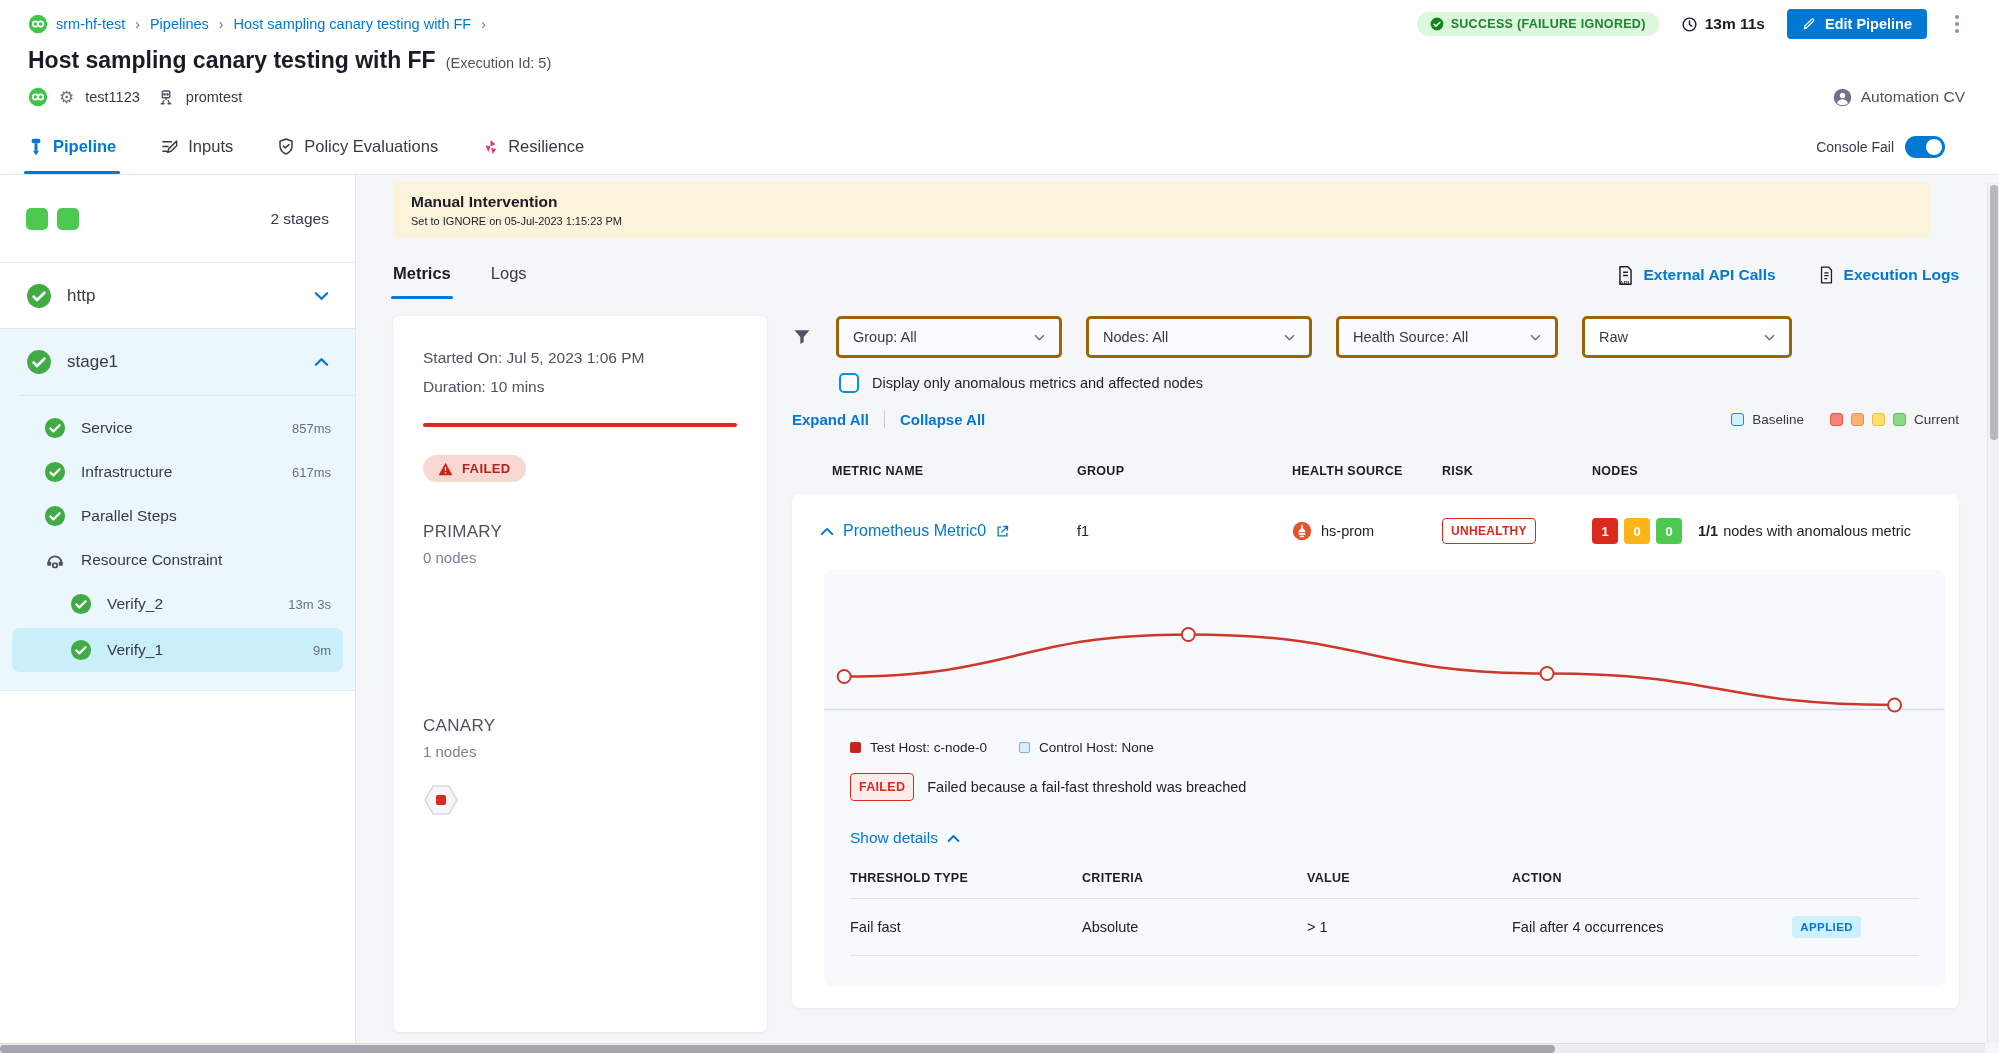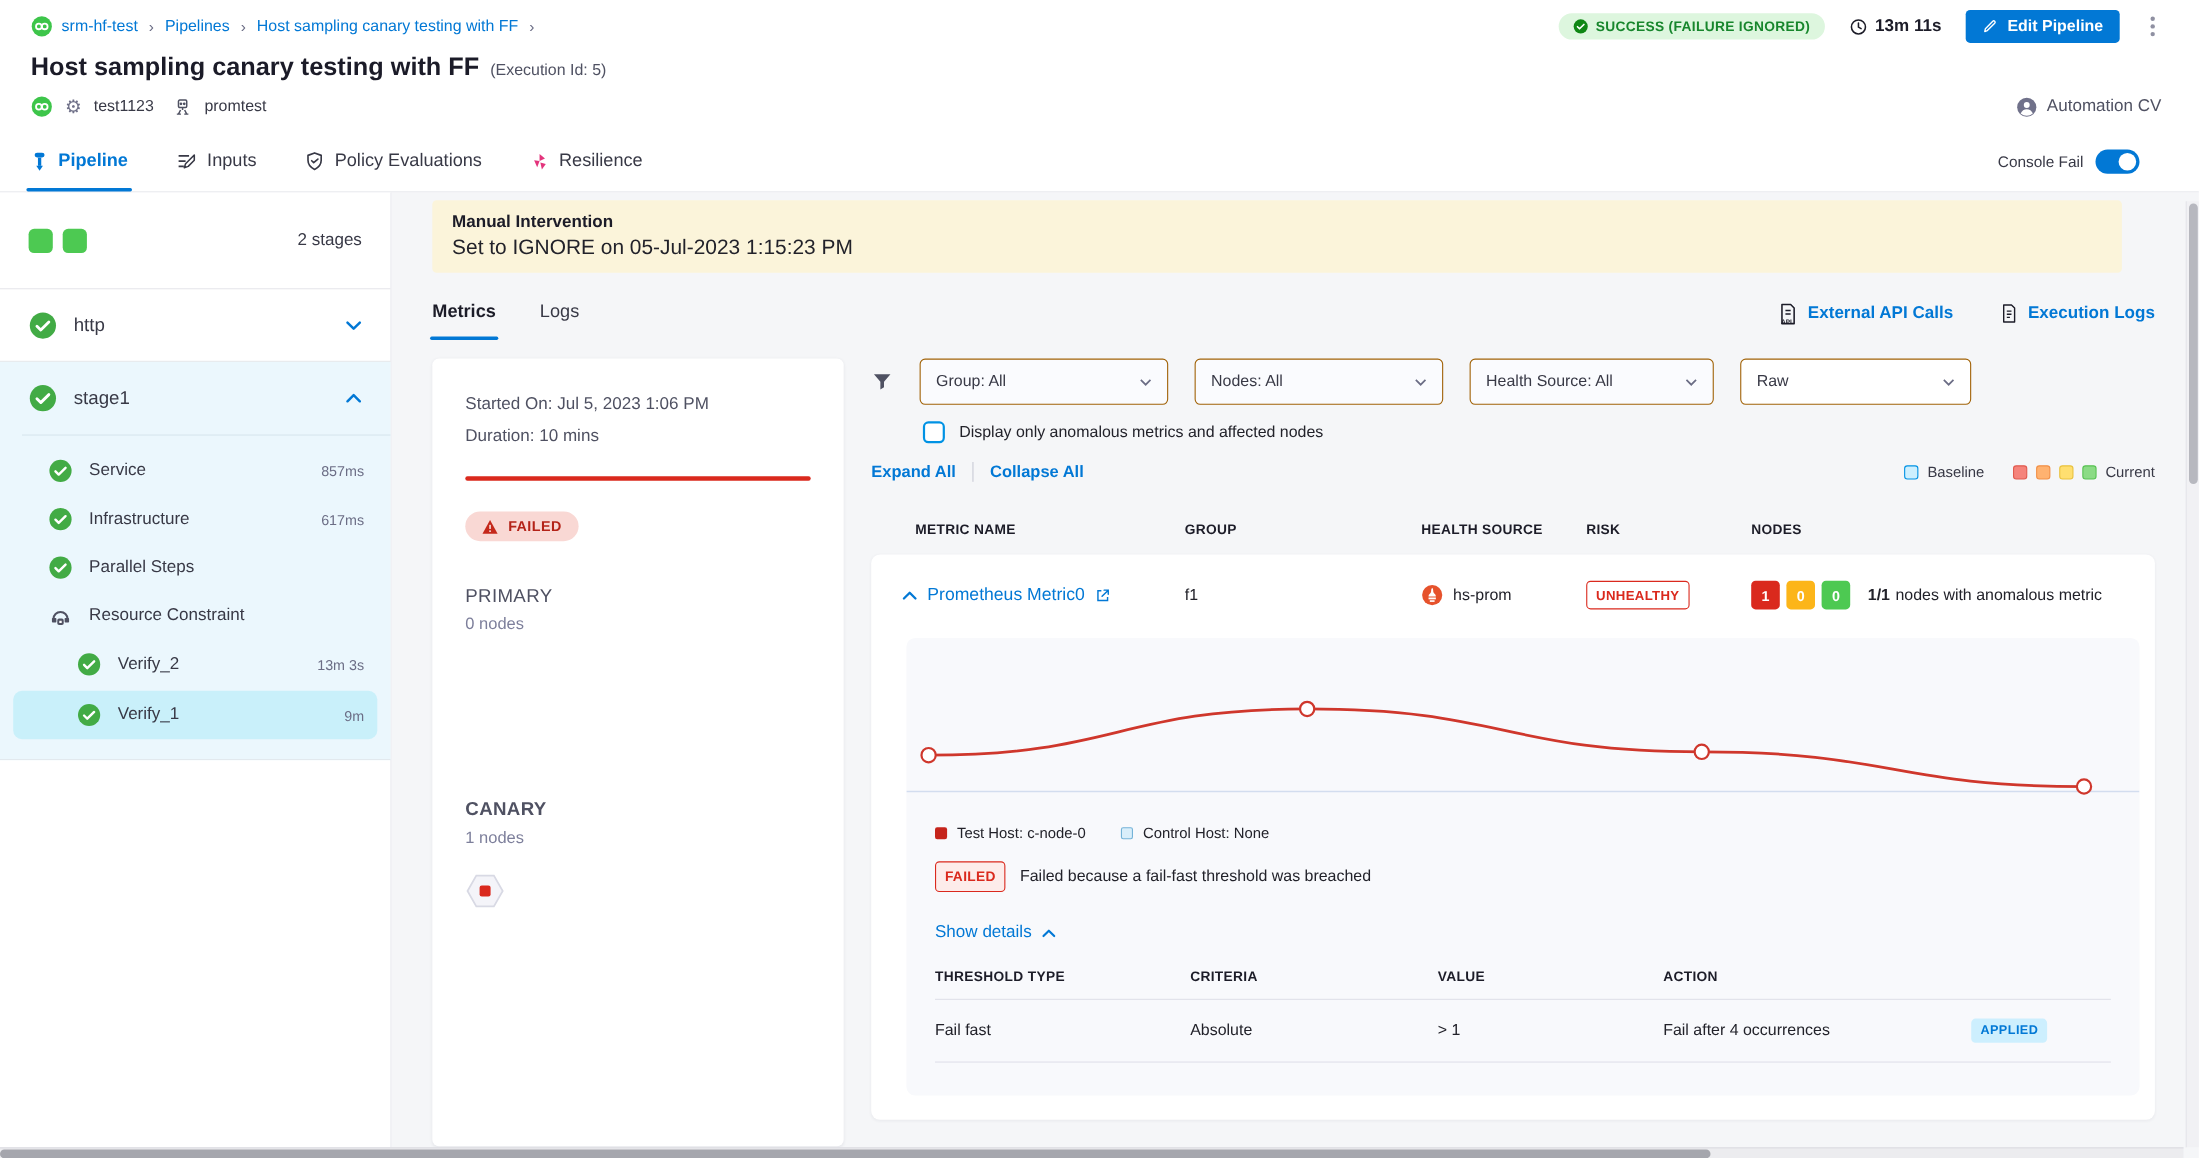--- a/index.html
+++ b/index.html
@@ -54,45 +54,45 @@
   .stage-divider { border-top:1px solid #d8e6ee; margin:0 0 10px 20px; }
   .step-row { height:44px; display:flex; align-items:center; gap:15px; padding:0 24px 0 44px; font-size:15.5px; color:#383946; cursor:pointer; }
   .step-row.sub { padding-left:70px; }
   .step-row.selected { background:#c9f0fa; border-radius:8px; margin:2px 12px; padding-left:58px; padding-right:12px; }
   .step-duration { margin-left:auto; font-size:13px; color:#6b6d85; }
 
   
   .main { flex:1; min-width:0; background:#f5f6f8; padding:7px 40px 0 37px; position:relative; }
   .banner { background:#fbf4da; border-radius:4px; padding:11px 18px; margin-right:30px; }
   .banner-title { font-size:15.5px; font-weight:700; color:#1c1c28; }
-  .banner-sub { margin-top:4px; font-size:19px; color:#22222a; }
+  .banner-sub { margin-top:4px; font-size:11px; color:#22222a; }
   .ctabs-row { margin-top:18px; display:flex; justify-content:space-between; align-items:center; height:38px; }
   .ctabs { display:flex; gap:40px; }
   .ctab { position:relative; font-size:16.5px; color:#383946; cursor:pointer; padding-bottom:4px; }
   .ctab.active { color:#1c1c28; font-weight:700; }
   .ctab.active::after { content:""; position:absolute; left:-2px; right:-2px; bottom:-12px; height:3px; border-radius:2px; background:#0278d5; }
   .clinks { display:flex; gap:42px; }
   .clink { display:flex; align-items:center; gap:9px; color:#0278d5; font-size:15.5px; font-weight:700; cursor:pointer; }
 
   .body-row { margin-top:22px; display:flex; gap:25px; align-items:stretch; height:716px; }
 
   
   .summary-card { width:374px; flex-shrink:0; background:#fff; border-radius:6px; box-shadow:0 1px 3px rgba(30,30,60,.07); padding:28px 30px; }
   .sum-line { font-size:15.5px; color:#4f5162; line-height:1.85; }
   .red-bar { height:4px; background:#da291d; border-radius:2px; margin:22px 0 28px; }
   .failed-pill { display:inline-flex; align-items:center; gap:9px; background:#f9d8d4; border-radius:15px; padding:6px 15px; color:#b42318; font-size:13px; font-weight:700; letter-spacing:.4px; }
   .group-name { margin-top:40px; font-size:17px; color:#4f5162; letter-spacing:.3px; }
   .group-nodes { margin-top:7px; font-size:15px; color:#7d7f9b; }
-  .group-name.canary { margin-top:150px;font-weight:bold; }
+  .group-name.canary { margin-top:150px; }
   .hexwrap { margin-top:24px; }
 
   
   .metrics-col { flex:1; min-width:0; }
   .filter-row { display:flex; align-items:center; gap:24px; height:42px; }
-  .dropdown { display:flex; align-items:center; justify-content:space-between; width:226px; height:42px; background:#fafbfe; border:1px solid #a16207; border-radius:5px; padding:0 14px; font-size:14.5px; color:#383946; cursor:pointer; }
+  .dropdown { display:flex; align-items:center; justify-content:space-between; width:226px; height:42px; background:#fafbfe; border:3px solid #a16207; border-radius:5px; padding:0 14px; font-size:14.5px; color:#383946; cursor:pointer; }
   .dropdown.w2 { width:222px; }
   .dropdown.white { width:210px; background:#fff; }
   .dd-chev { color:#6b6d85; }
   .checkbox-row { display:flex; align-items:center; gap:13px; margin-top:15px; font-size:14.5px; color:#22222a; cursor:pointer;margin-left:47px; }
   .checkbox { width:20px; height:20px; border:2px solid #0092e4; border-radius:5px; background:#fff; }
   .expand-row { display:flex; align-items:center; margin-top:17px; }
   .blue-link { color:#0278d5; font-size:15px; font-weight:600; cursor:pointer; }
   .vline { width:1px; height:18px; background:#c9cad6; margin:0 15px; }
   .legend { margin-left:auto; display:flex; align-items:center; gap:8px; font-size:13.5px; color:#383946; }
   .legend .gap { width:10px; }

